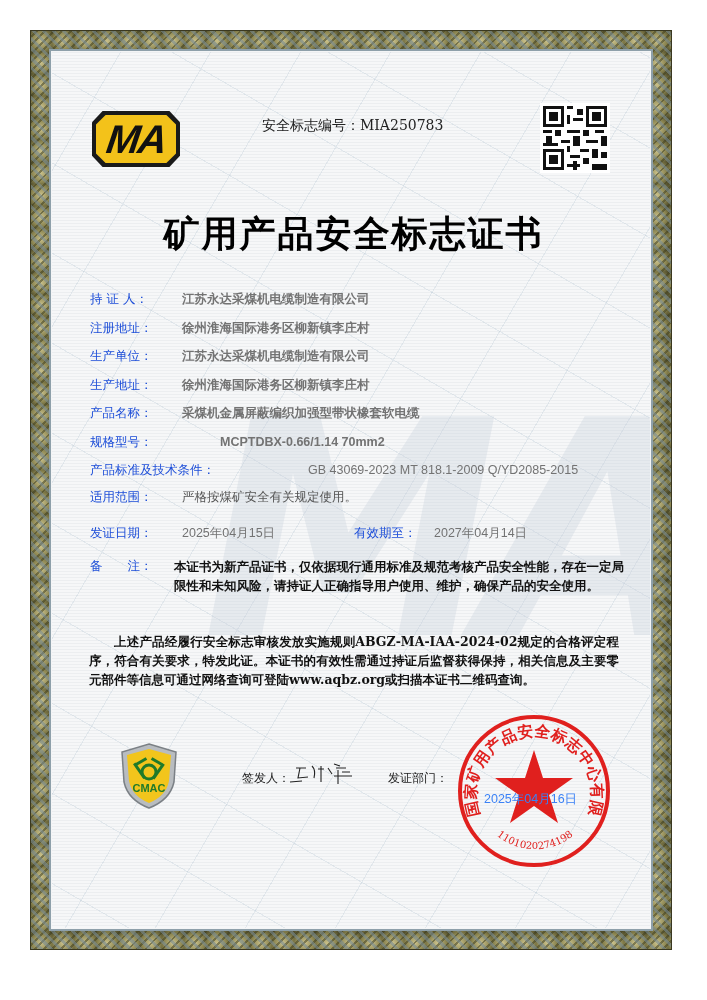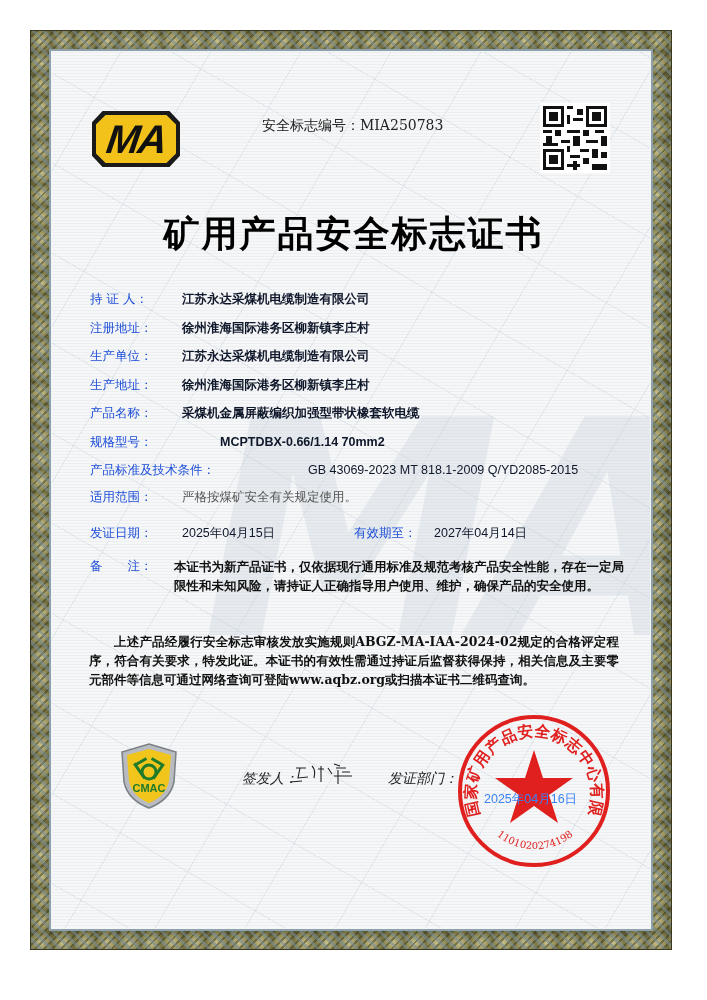--- a/index.html
+++ b/index.html
@@ -59,35 +59,35 @@
     left:540px; top:103px; width:70px; height:70px; background:#fff; padding:3px; box-sizing:border-box;
   }
   .qr svg { width:100%; height:100%; display:block; }
   .title {
     left:0; width:707px; top:210px; text-align:center;
     font-family:"DejaVu Serif", serif; font-weight:bold; font-size:36px; color:#000;
     letter-spacing:2px;
   }
   .row { position:absolute; left:90px; font-size:12.5px; line-height:16px; }
   .lbl { position:absolute; left:0; top:0; font-family:"DejaVu Sans", sans-serif; color:#1d4ed8; white-space:nowrap; }
-  .val { position:absolute; top:0; font-family:"DejaVu Serif", serif; font-weight:bold; color:#0f172a; white-space:nowrap; }
+  .val { position:absolute; top:0; font-family:"DejaVu Serif", serif; font-weight:bold; color:#737373; white-space:nowrap; }
   .val.mono { font-family:Liberation Sans, sans-serif; font-weight:normal;padding-left:38px; }
   .val.mono.b { font-weight:bold; }
   .val.light { font-weight:normal; color:#555; font-family:"DejaVu Serif", serif; }
   .remark {
     position:absolute; left:174px; top:557px; width:450px;
     font-family:"DejaVu Serif", serif; font-weight:bold; font-size:12.5px; line-height:19px; color:#111;
   }
   .para {
     position:absolute; left:89px; top:632px; width:530px;
     font-family:"DejaVu Serif", serif; font-weight:bold; font-size:12.5px; line-height:19px; color:#111;
     text-indent:2em; text-align:justify;
   }
   .cmac { left:118px; top:742px; width:62px; height:68px; }
-  .sign-label { top:770px; font-size:14px; color:#222;font-style:italic; }
+  .sign-label { top:770px; font-size:12px; color:#222; }
   .signature { left:288px; top:760px; width:70px; height:26px; }
   .seal { left:455px; top:712px; width:158px; height:158px; }
   .seal-date {
     left:484px; top:791px; font-family:"Liberation Sans", sans-serif; font-size:12.5px; color:#3b82f6;
   }
 </style>
 </head>
 <body>
 
 <div class="border-outer"></div>

